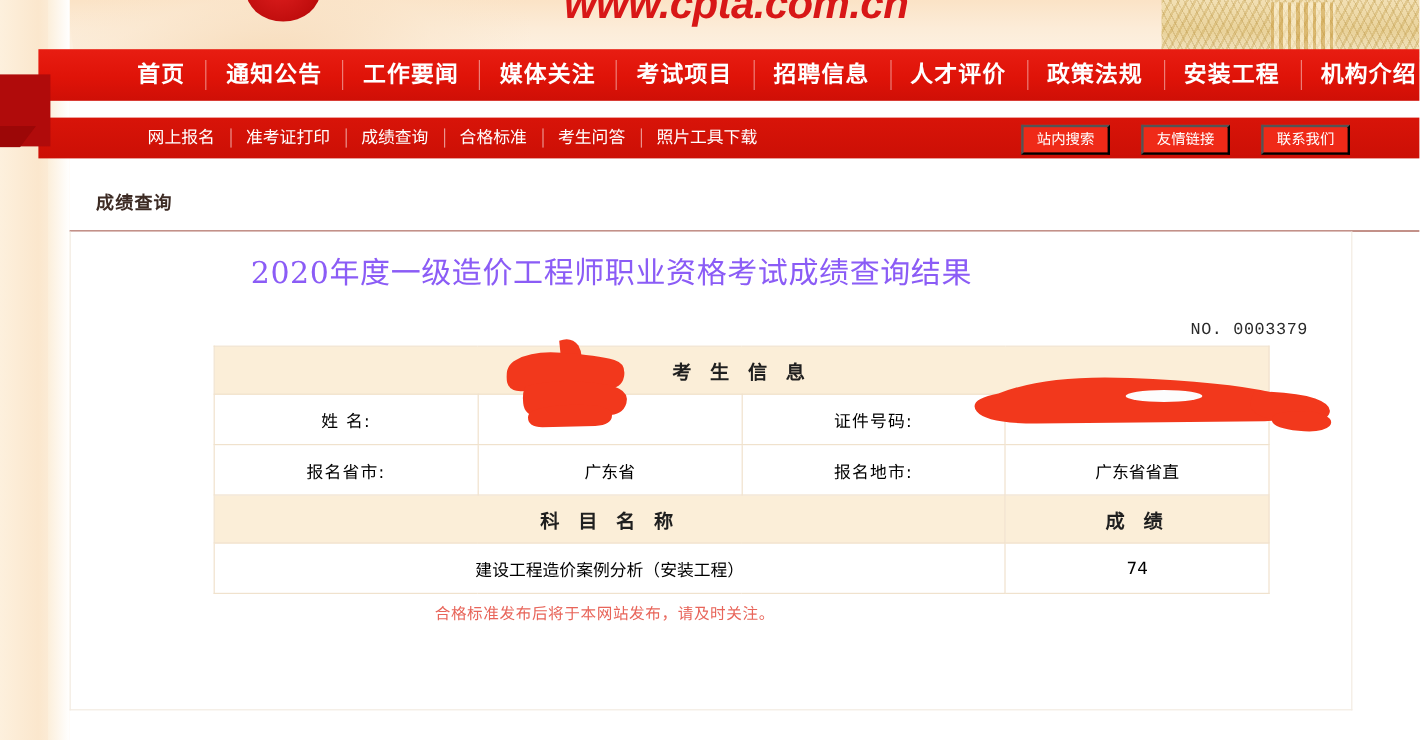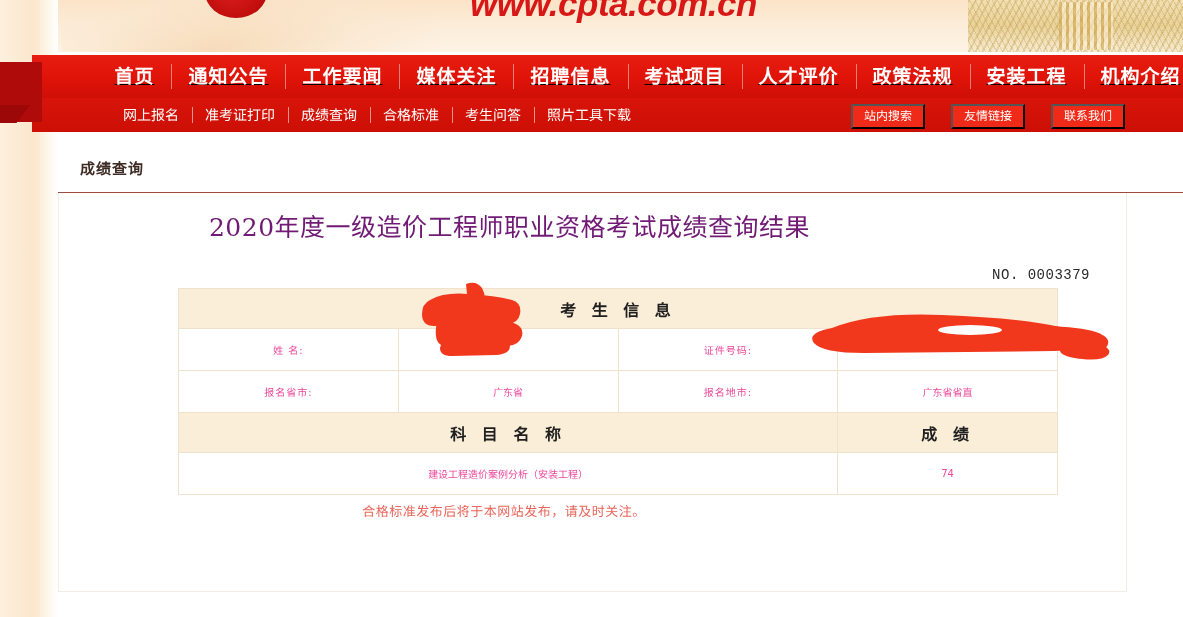--- a/index.html
+++ b/index.html
@@ -122,26 +122,25 @@
     height: 18px;
     background: #9c0707;
     clip-path: polygon(0 0, 100% 0, 55% 100%, 0 100%);
     z-index: 6;
   }
 
   
   .nav-main {
     position: absolute;
     left: 32px;
-    top: 55px;
+    top: 41px;
     width: 1151px;
     height: 43px;
     background: linear-gradient(to bottom, #e81d12 0%, #df1308 55%, #cf0f06 100%);
     z-index: 4;
-    text-decoration: underline;
   }
   .nav-main-inner {
     display: flex;
     align-items: center;
     justify-content: center;
     height: 43px;
     padding-left: 80px;
     box-sizing: border-box;
   }
   .nav-item {
@@ -261,21 +260,21 @@
   }
 
   .result-title {
     position: absolute;
     left: 0;
     top: 75px;
     width: 903px;
     text-align: center;
     font-family: "DejaVu Serif", "Liberation Serif", serif;
     font-size: 25px;
-    color: #701a75;
+    color: #8b5cf6;
     letter-spacing: 0.5px;
   }
 
   .serial-no {
     position: absolute;
     right: 93px;
     top: 135px;
     font-family: Liberation Mono, monospace;
     font-size: 14px;
     color: #2a2a2a;
@@ -288,22 +287,22 @@
     left: 120px;
     top: 156px;
     width: 880px;
     border-collapse: collapse;
     table-layout: fixed;
     font-family: "DejaVu Sans", "Liberation Sans", sans-serif;
   }
   .score-table td {
     border: 1px solid #f0e2cd;
     height: 41px;
-    font-size: 10px;
-    color: #ec4899;
+    font-size: 14px;
+    color: #000000;
     text-align: center;
     vertical-align: middle;
     padding: 0 6px;
   }
   .row-head td {
     background: #fbeed8;
     font-weight: bold;
     font-size: 16px;
     letter-spacing: 5px;
     color: #1f1f1f;
@@ -360,22 +359,22 @@
 
   <div class="ribbon-fold"></div>
   <div class="ribbon-fold-tail"></div>
 
   <nav class="nav-main">
     <div class="nav-main-inner">
       <a class="nav-item">首页</a>
       <a class="nav-item">通知公告</a>
       <a class="nav-item">工作要闻</a>
       <a class="nav-item">媒体关注</a>
+      <a class="nav-item">考试项目</a>
       <a class="nav-item">招聘信息</a>
-      <a class="nav-item">考试项目</a>
       <a class="nav-item">人才评价</a>
       <a class="nav-item">政策法规</a>
       <a class="nav-item">安装工程</a>
       <a class="nav-item">机构介绍</a>
     </div>
   </nav>
 
   <nav class="nav-sub">
     <div class="nav-sub-inner">
       <a class="subnav-item">网上报名</a>

